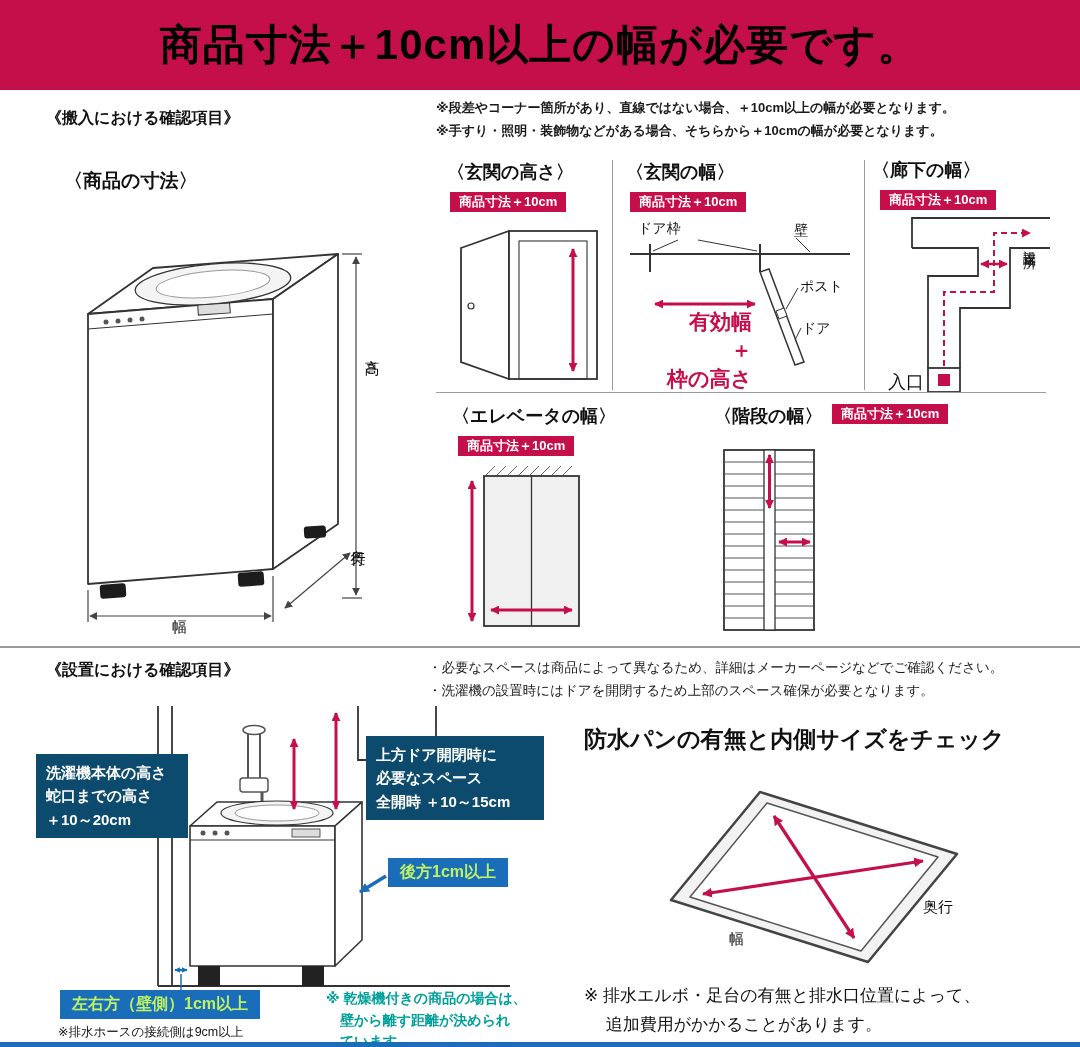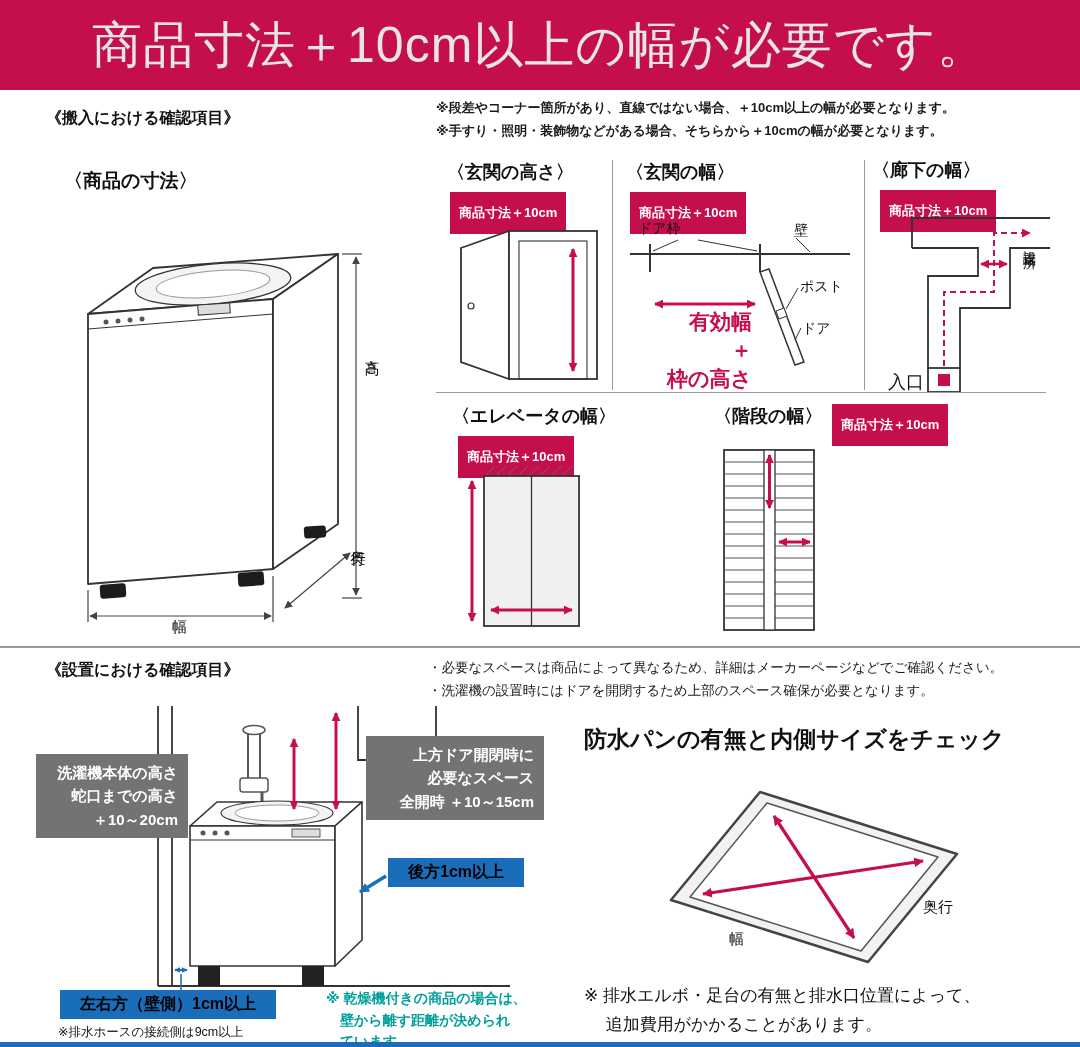--- a/index.html
+++ b/index.html
@@ -1,33 +1,33 @@
 <!DOCTYPE html>
 <html><head>
 <meta charset="utf-8">
 <style>
   * { margin:0; padding:0; box-sizing:border-box; }
   html,body { background:#fff; }
   body { font-family:"Liberation Sans","DejaVu Sans",sans-serif; color:#111; }
   #page { position:relative; width:1080px; height:1047px; background:#fff; overflow:hidden; }
   .abs { position:absolute; }
   .banner { left:0; top:0; width:1080px; height:90px; background:#c50f4b; display:flex; align-items:center; justify-content:center; }
-  .banner h1 { color:#e5e5e5; font-size:50px; font-weight:normal; letter-spacing:1px; white-space:nowrap; }
+  .banner h1 { color:#000000; font-size:42px; font-weight:bold; letter-spacing:1px; white-space:nowrap; }
   .sec-head { font-size:16px; font-weight:bold; white-space:nowrap; }
   .sub-head { font-size:19px; font-weight:bold; white-space:nowrap; }
   .panel-title { font-size:18px; font-weight:bold; white-space:nowrap; }
-  .badge { background:#c50f4b; color:#fff; font-size:13px; font-weight:bold; padding:12px 9px; display:inline-block; white-space:nowrap; }
+  .badge { background:#c50f4b; color:#fff; font-size:13px; font-weight:bold; padding:1px 9px; display:inline-block; white-space:nowrap; }
   .note-bold { font-size:13px; font-weight:bold; line-height:1.7; color:#1a1a1a; white-space:nowrap; }
   .note-reg { font-size:13.5px; font-weight:400; line-height:1.75; color:#1a1a1a; white-space:nowrap; }
   .dlabel { font-size:14px; color:#111; white-space:nowrap; }
   .dim { font-size:15px; color:#111; white-space:nowrap; }
   .vtext { writing-mode:vertical-rl; text-orientation:upright; letter-spacing:2px; }
   .red-measure { color:#c50f4b; font-size:21px; font-weight:bold; text-align:right; line-height:1.35; white-space:pre-line; }
-  .redbox { background:#737373; color:#fff; font-weight:bold; font-size:15px; line-height:1.55; padding:7px 10px; white-space:pre-line;text-align:right; }
-  .bluebox { background:#1a6db8; color:#000000; font-weight:bold; font-size:16px; padding:4px 20px; white-space:nowrap; }
+  .redbox { background:#0c4a6e; color:#fff; font-weight:bold; font-size:15px; line-height:1.55; padding:7px 10px; white-space:pre-line; }
+  .bluebox { background:#1a6db8; color:#bef264; font-weight:bold; font-size:16px; padding:4px 12px; white-space:nowrap; }
   .teal-note { color:#00a09a; font-size:14px; font-weight:bold; line-height:1.55; white-space:pre-line; }
   .small-note { font-size:12.5px; font-weight:500; color:#111; white-space:nowrap; }
   .pan-title { font-size:23px; font-weight:bold; white-space:nowrap; }
   .pan-note { font-size:17px; font-weight:500; line-height:1.7; white-space:pre-line; }
   .divider { background:#9a9a9a; }
 </style>
 </head>
 <body>
 
 <div id="page">

